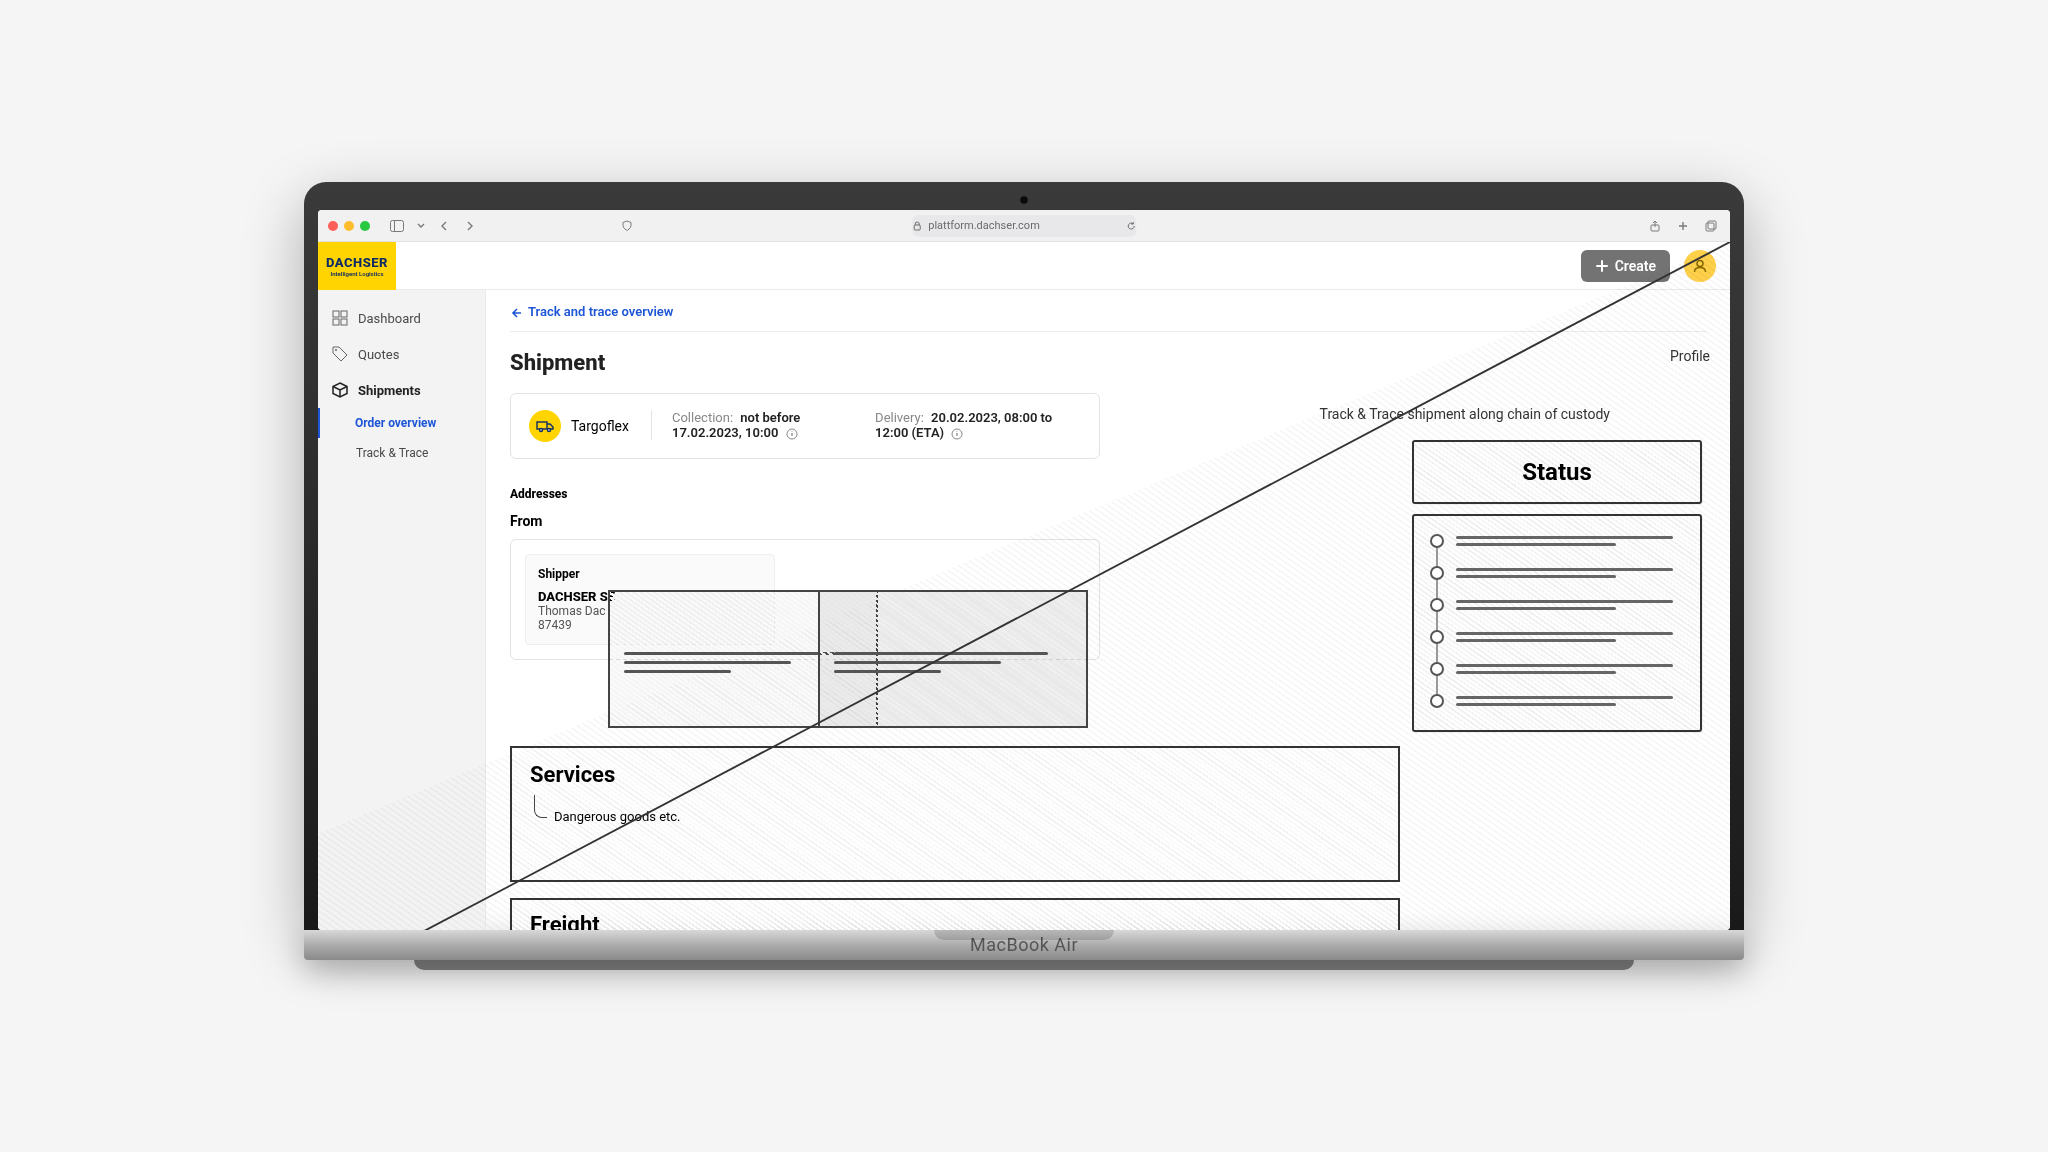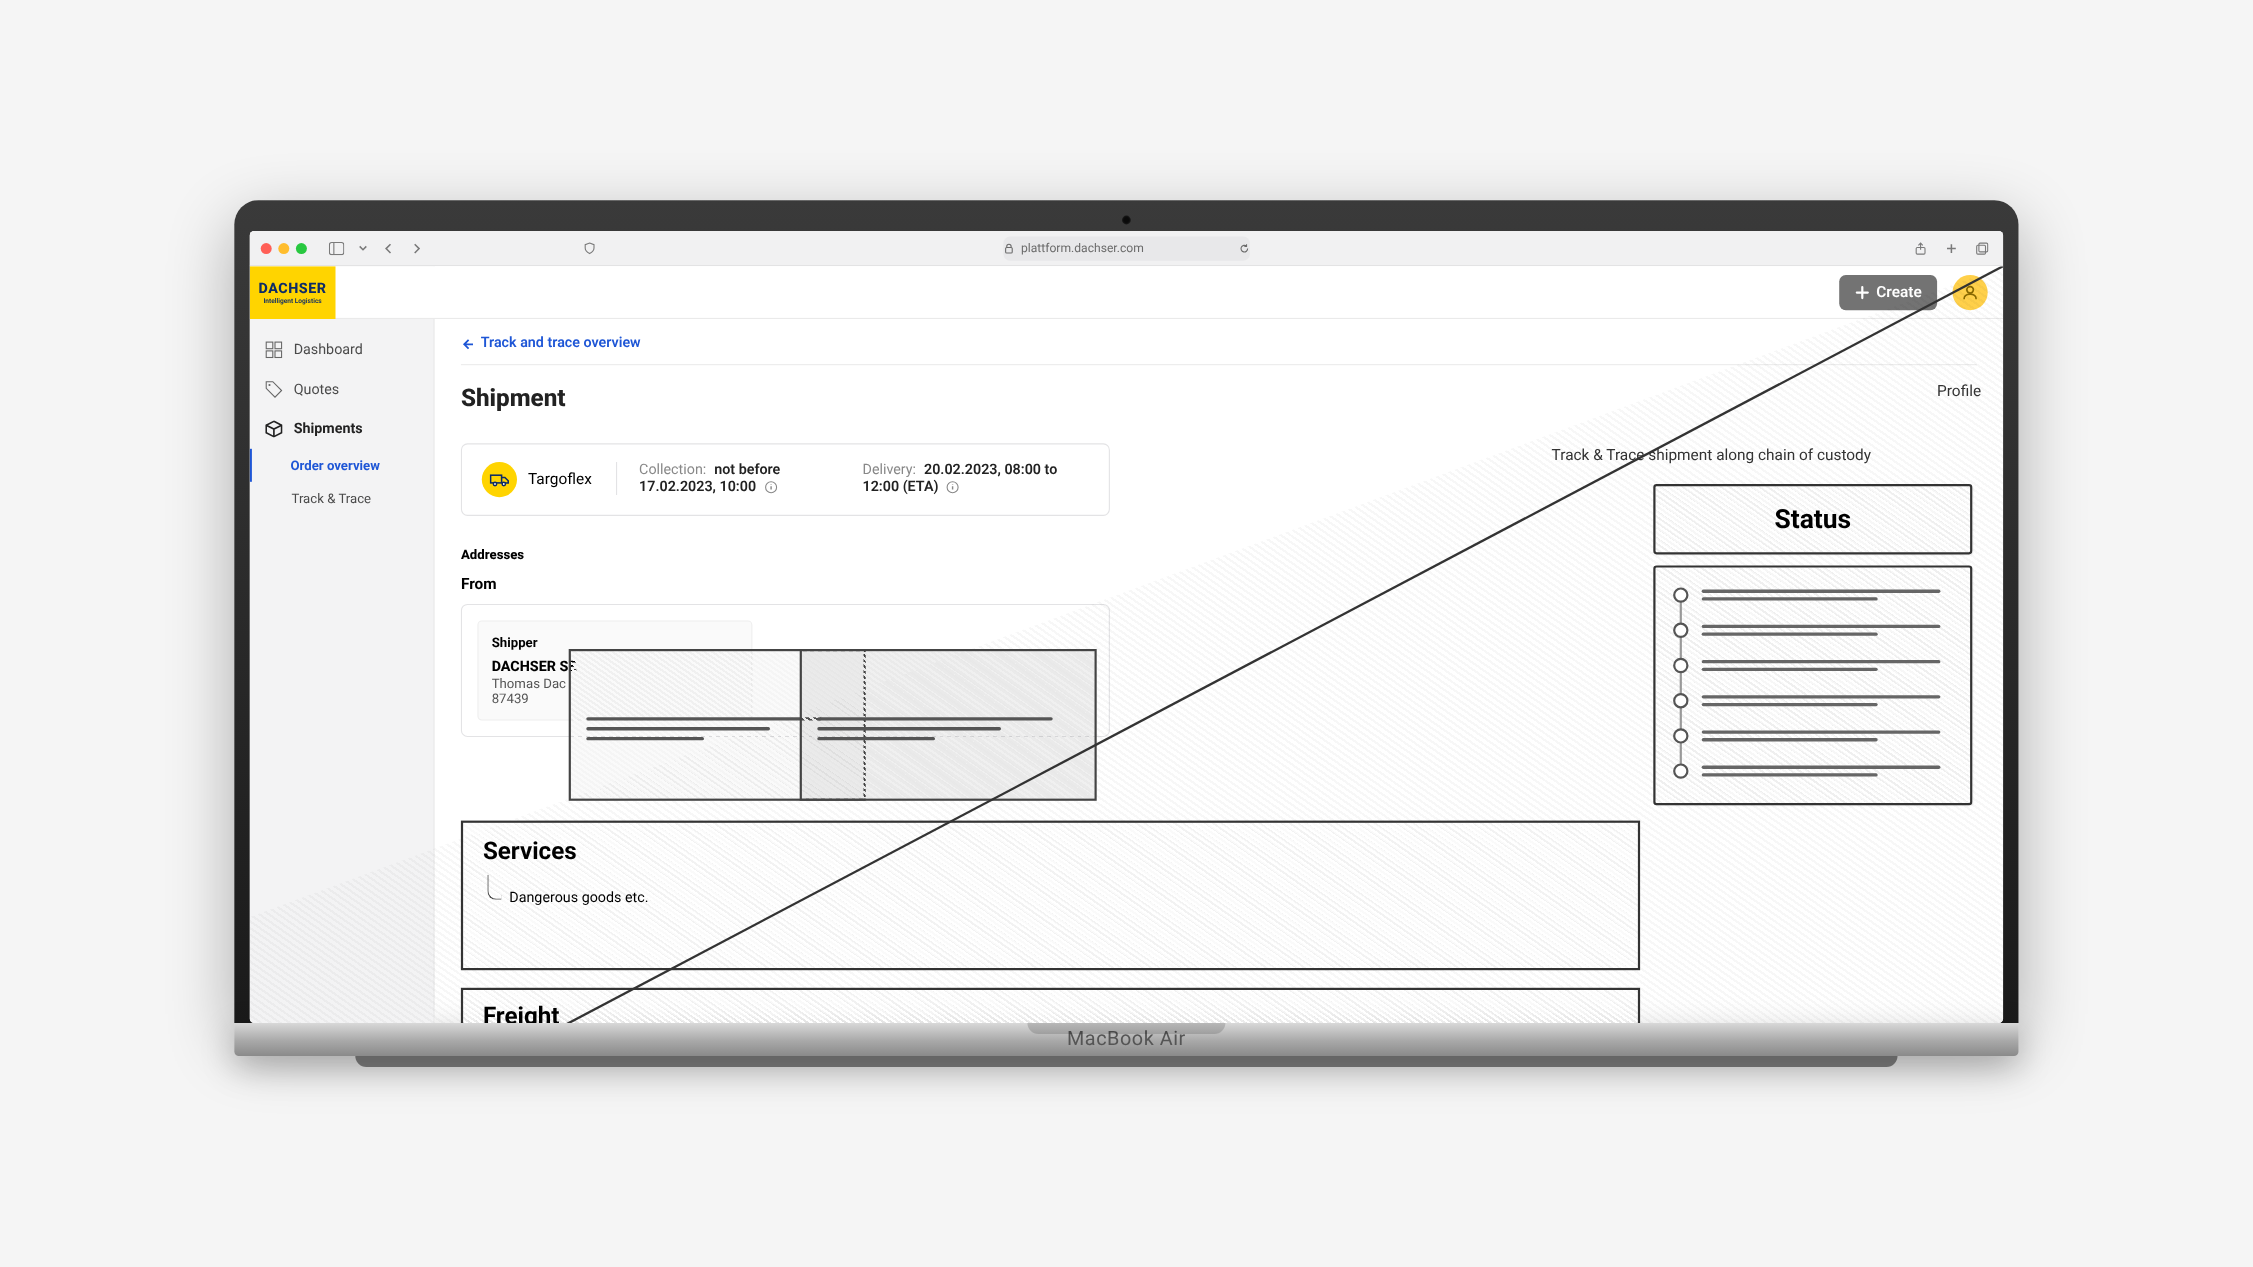--- a/index.html
+++ b/index.html
@@ -1,19 +1,19 @@
 <!DOCTYPE html>
 <html><head>
 <meta charset="utf-8">
 <style>
 *{box-sizing:border-box;margin:0;padding:0;font-family:-apple-system,BlinkMacSystemFont,"Segoe UI",Roboto,Arial,sans-serif}
 body{background:#f5f5f5;display:flex;align-items:center;justify-content:center;min-height:100vh;padding:20px}
 
 
-.laptop{width:1622px;position:relative}
+.laptop{width:1440px;position:relative}
 .screen-bezel{background:linear-gradient(180deg,#3a3a3a,#1a1a1a);border-radius:22px 22px 0 0;padding:14px 14px 0 14px;box-shadow:0 20px 60px rgba(0,0,0,.3)}
 .camera{width:8px;height:8px;background:#0a0a0a;border-radius:50%;margin:0 auto 6px;box-shadow:inset 0 0 2px rgba(255,255,255,.15)}
 .screen{background:#fff;border-radius:4px;height:720px;overflow:hidden;position:relative}
 .base-strip{height:30px;background:linear-gradient(180deg,#d8d8d8,#a8a8a8 55%,#8a8a8a);border-radius:0 0 4px 4px;display:flex;align-items:flex-start;justify-content:center;position:relative;box-shadow:0 10px 30px rgba(0,0,0,.25)}
 .base-strip::before{content:"";position:absolute;top:0;left:50%;transform:translateX(-50%);width:180px;height:10px;background:rgba(0,0,0,.15);border-radius:0 0 12px 12px}
 .base-label{font-size:18px;color:#555;padding-top:4px;letter-spacing:.5px}
 .feet{height:10px;background:#7a7a7a;margin:0 110px;border-radius:0 0 50px 50px}
 
 
 .safari-bar{height:32px;background:#f1f1f2;border-bottom:1px solid #e2e2e3;display:flex;align-items:center;padding:0 10px;gap:8px;font-size:11px;color:#7a7a7a;position:relative}
@@ -37,21 +37,21 @@
 
 .sidebar{width:168px;background:#f3f3f4;padding-top:58px;border-right:1px solid #eaeaea;z-index:2}
 .sb-item{display:flex;align-items:center;gap:10px;padding:10px 14px;font-size:13px;color:#4a4a4a;cursor:pointer}
 .sb-item.active{font-weight:700;color:#222}
 .sb-item svg{flex:0 0 auto}
 .sb-sub{padding:8px 14px 8px 38px;font-size:12px;color:#4a4a4a;cursor:pointer}
 .sb-sub.on{color:#1e56d6;font-weight:700;border-left:3px solid #1e56d6;margin-left:-1px;padding-left:35px}
 
 .main{flex:1;padding:62px 24px 24px 24px;overflow:auto;background:#fff}
 .backlink{color:#1e56d6;font-size:13px;font-weight:600;display:flex;align-items:flex-end;gap:6px;text-decoration:none;padding-bottom:12px;border-bottom:1px solid #ececec;margin-bottom:18px}
-.h1{font-size:22px;font-weight:800;color:#222;margin-bottom:28px}
+.h1{font-size:22px;font-weight:800;color:#222;margin-bottom:18px}
 
 .ship-card{border:1px solid #e3e3e5;border-radius:6px;padding:16px 18px;display:flex;align-items:flex-start;gap:22px;width:590px}
 .ship-logo{display:flex;align-items:center;gap:10px}
 .ship-circle{width:32px;height:32px;background:#ffd400;border-radius:50%;display:flex;align-items:center;justify-content:center}
 .ship-name{font-weight:400;font-size:14px}
 .ship-meta{display:flex;flex-direction:row;gap:6px;font-size:13px;color:#555;border-left:1px solid #e3e3e5;padding-left:20px}
 .ship-meta .lab{color:#888;margin-right:4px}
 .ship-meta .val{font-weight:600;color:#222}
 .info-ic{display:inline-flex;vertical-align:middle;margin-left:4px;color:#888}
 

